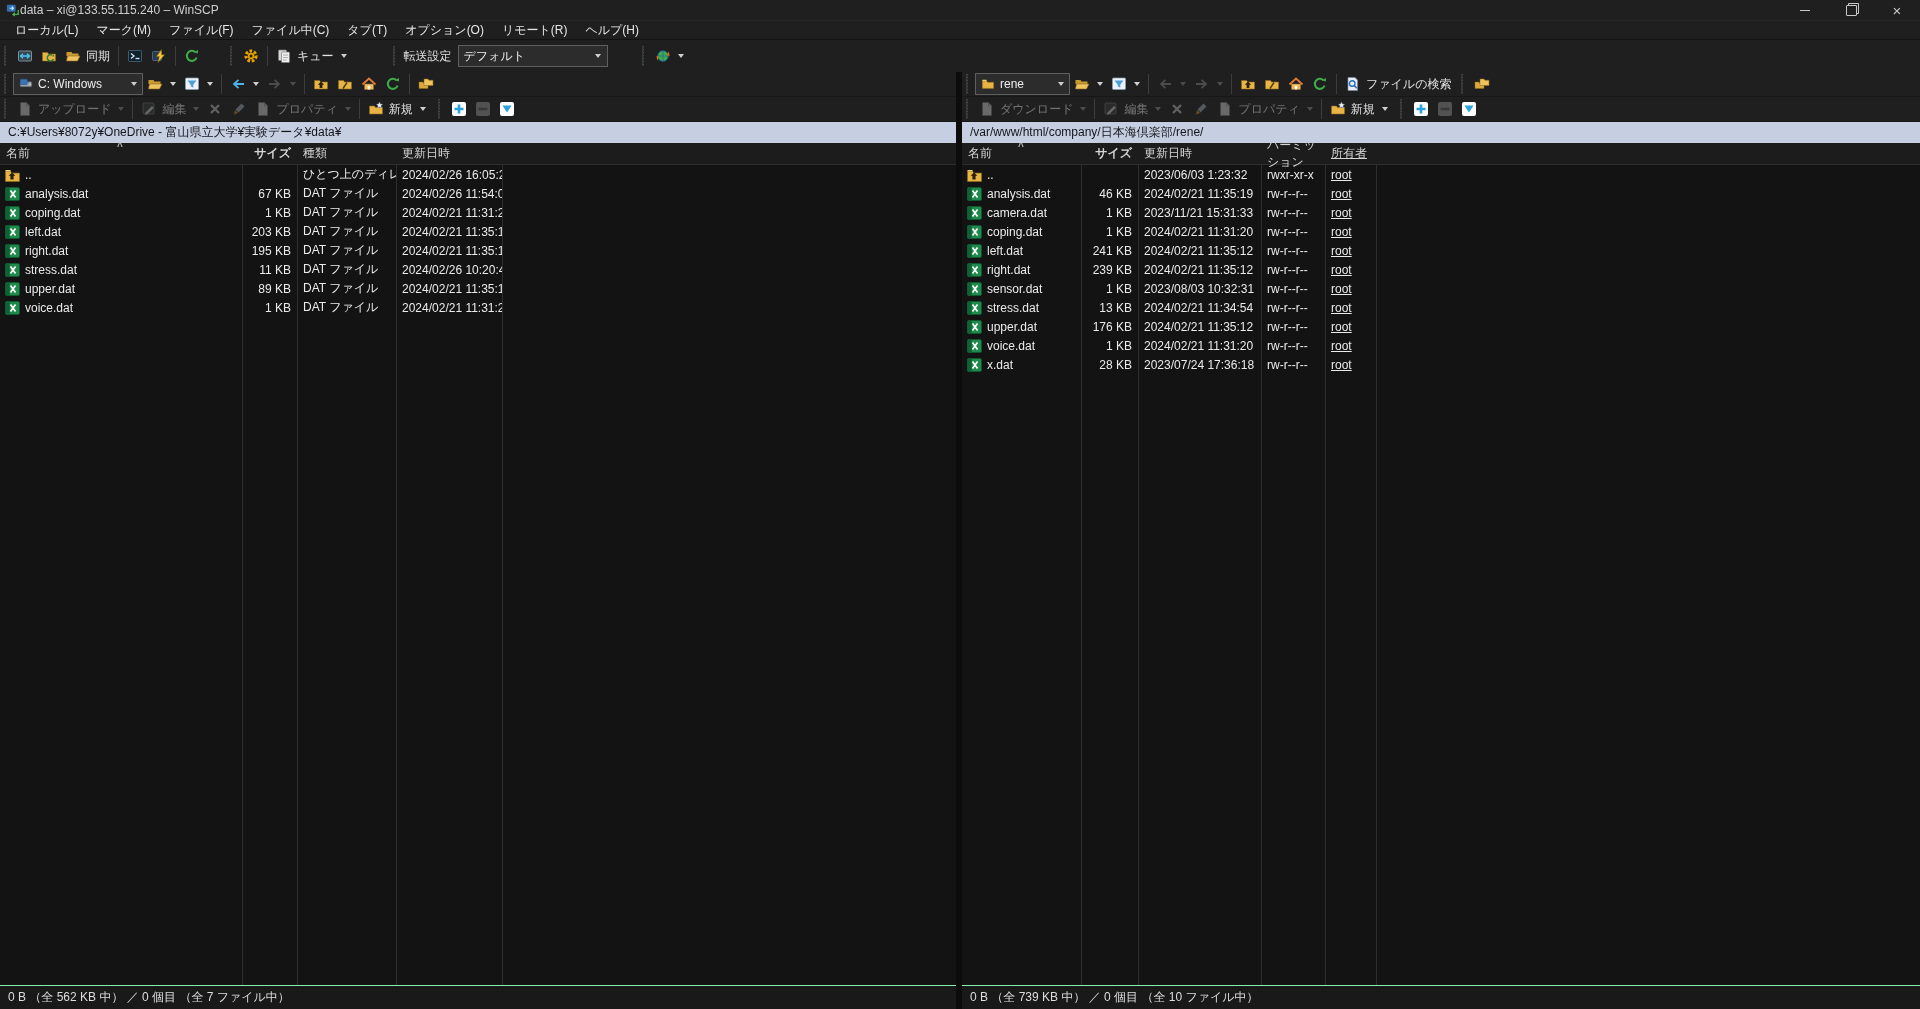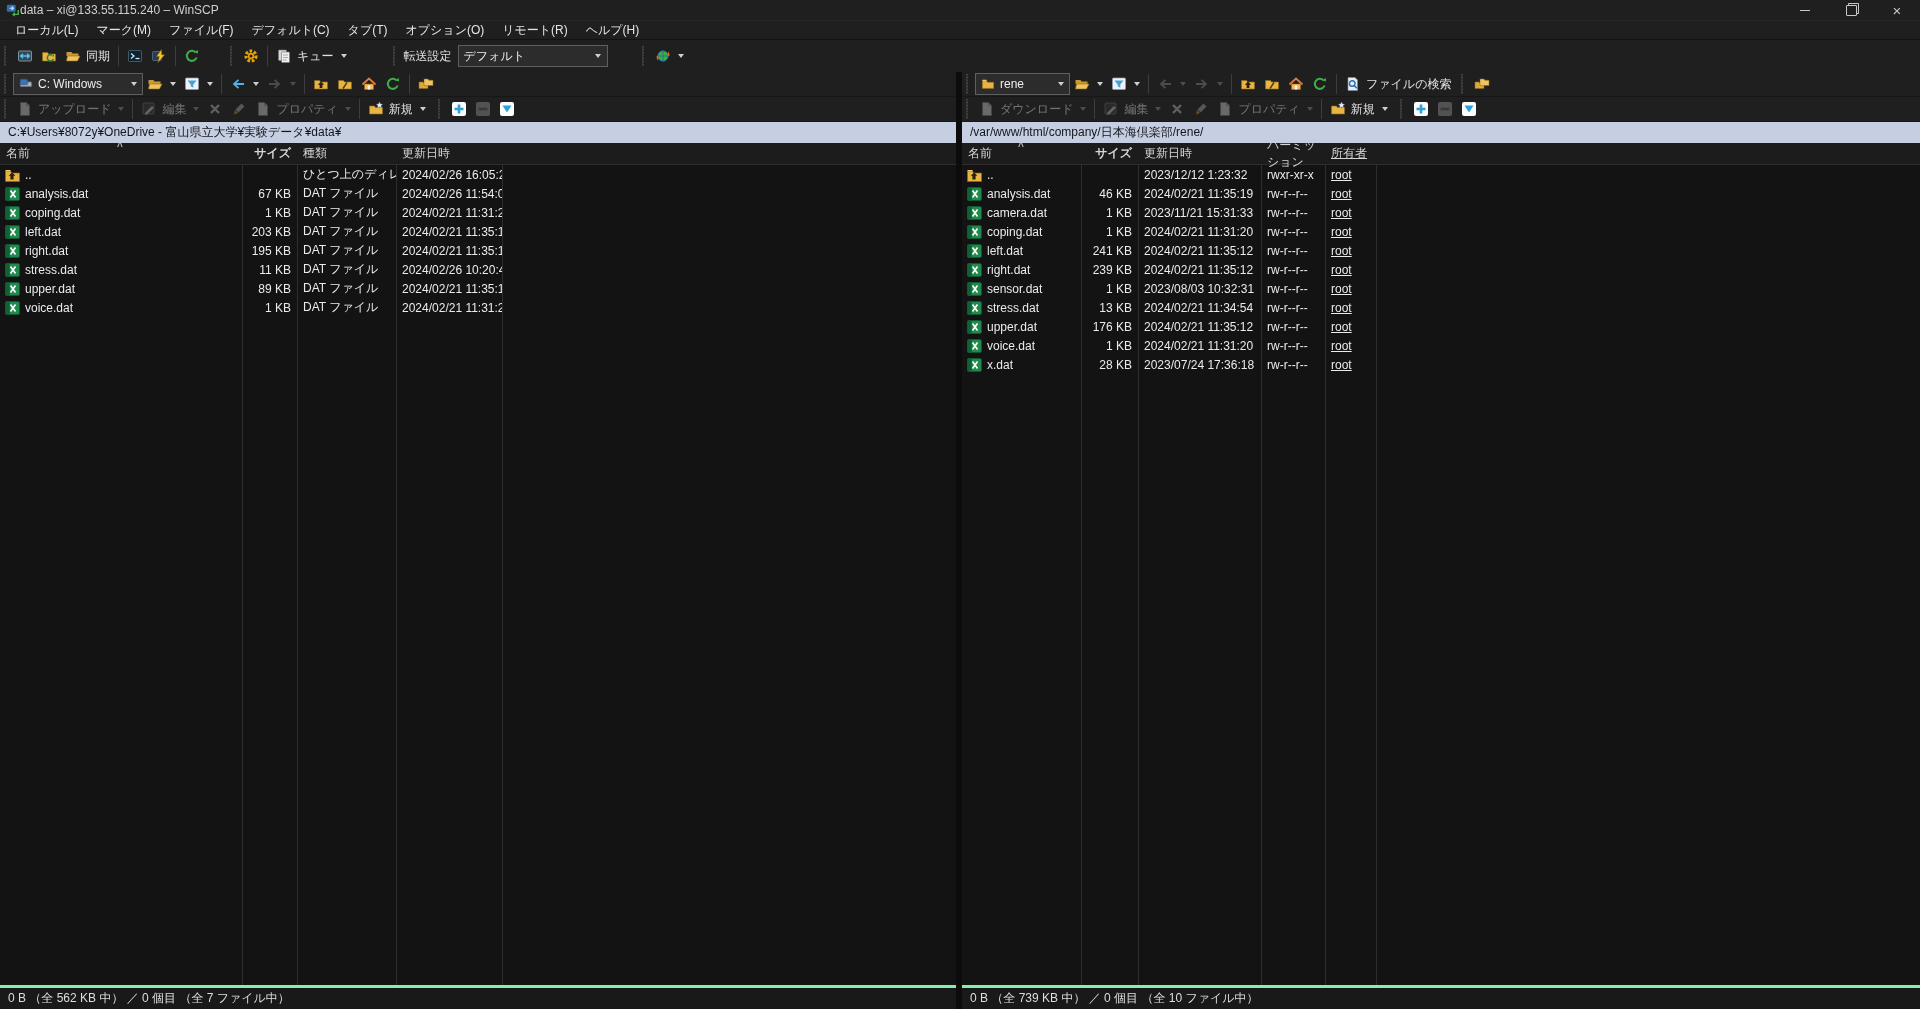--- a/index.html
+++ b/index.html
@@ -79,21 +79,21 @@
   
   .pl .w-name { width:242px; } .pl .w-size { width:55px; } .pl .w-type { width:99px; } .pl .w-date { width:106px; }
   
   .pr .w-name { width:119px; } .pr .w-size { width:57px; } .pr .w-date { width:123px; } .pr .w-perm { width:64px; } .pr .w-owner { width:51px;text-decoration:underline; }
 
   
   .fic { width:15px; height:14px; position:relative; flex:none; }
   .fic svg { position:absolute; inset:0; width:15px; height:14px; }
 
   
-  .statusbar { height:24px; background:#191919; border-top:3px solid #86efac; display:flex; align-items:center; padding:0 8px; color:#dedede; flex:none; }
+  .statusbar { height:24px; background:#191919; border-top:1px solid #86efac; display:flex; align-items:center; padding:0 8px; color:#dedede; flex:none; }
 
   .lbl { white-space:nowrap; }
 </style>
 </head>
 <body>
 
 <svg width="0" height="0" style="position:absolute" aria-hidden="true">
   <defs>
     <symbol id="ic-logo" viewBox="0 0 16 16">
       <rect x="1" y="2" width="10" height="8" rx="1.5" fill="#2f6fb0"></rect>
@@ -249,21 +249,21 @@
       <div class="wc wc-restore"></div>
       <div class="wc wc-close"></div>
     </div>
   </div>
 
   <div class="menubar">
 
   <div class="menu-item">ローカル(L)</div>
       <div class="menu-item">マーク(M)</div>
       <div class="menu-item">ファイル(F)</div>
-      <div class="menu-item">デフォルト(C)</div>
+      <div class="menu-item">ファイル中(C)</div>
       <div class="menu-item">タブ(T)</div>
       <div class="menu-item">オプション(O)</div>
       <div class="menu-item">リモート(R)</div>
       <div class="menu-item">ヘルプ(H)</div>
     </div>
 
   <div class="tb main-toolbar">
     <div class="tgrip"></div>
     <div class="tbtn">
         <svg class="ic">
@@ -757,21 +757,21 @@
               <div class="cell w-name c-icon-name">
                 <span class="fic">
                   <svg class="svg-folderup">
                     <use href="#ic-fup"></use>
                   </svg>
 
                 </span>
                 <span>..</span>
               </div>
               <div class="cell w-size r"></div>
-              <div class="cell w-date">2023/12/12 1:23:32</div>
+              <div class="cell w-date">2023/06/03 1:23:32</div>
               <div class="cell w-perm">rwxr-xr-x</div>
               <div class="cell w-owner">root</div>
             </div>
             <div class="row" data-icon="dat">
               <div class="cell w-name c-icon-name">
                 <span class="fic">
 
                   <svg class="svg-dat">
                     <use href="#ic-dat"></use>
                   </svg>

